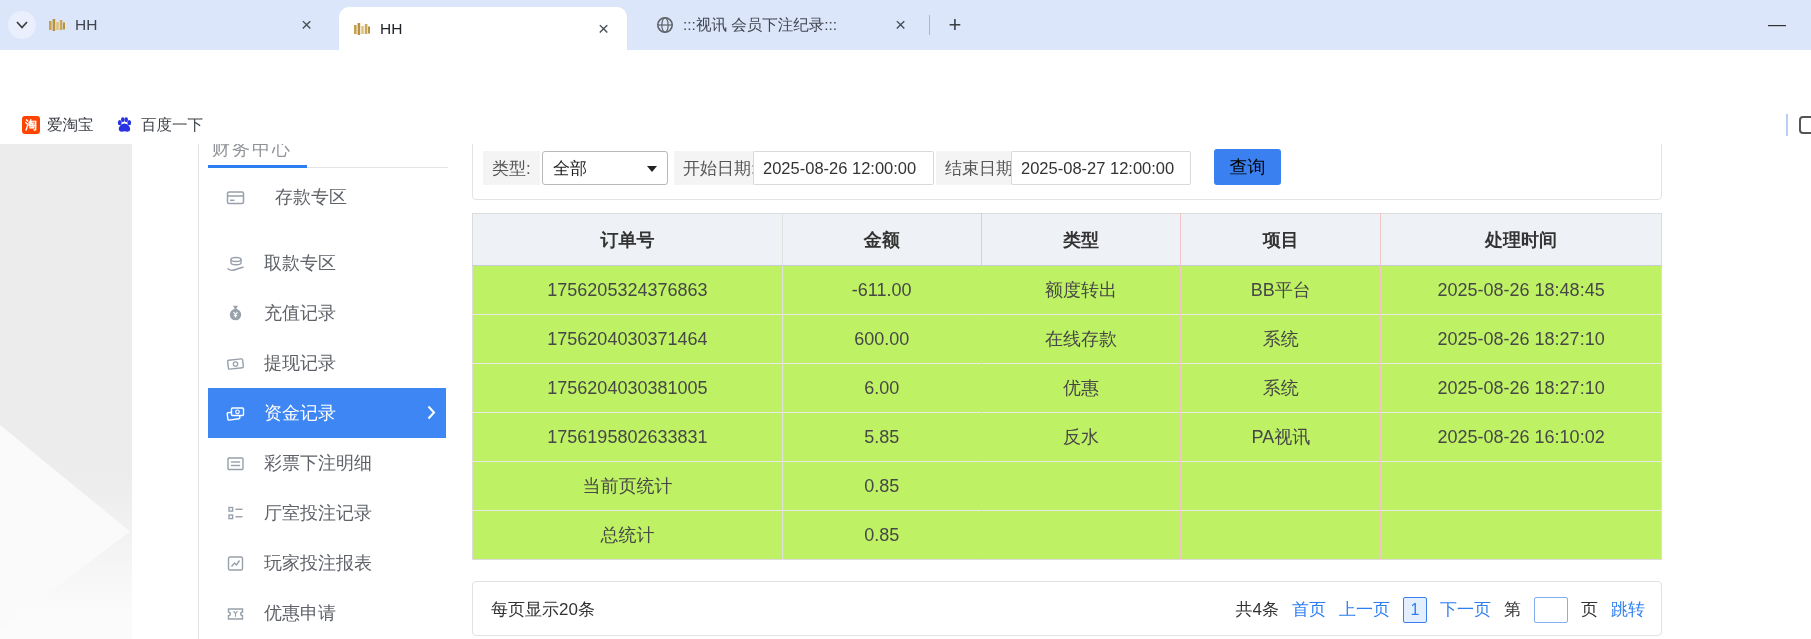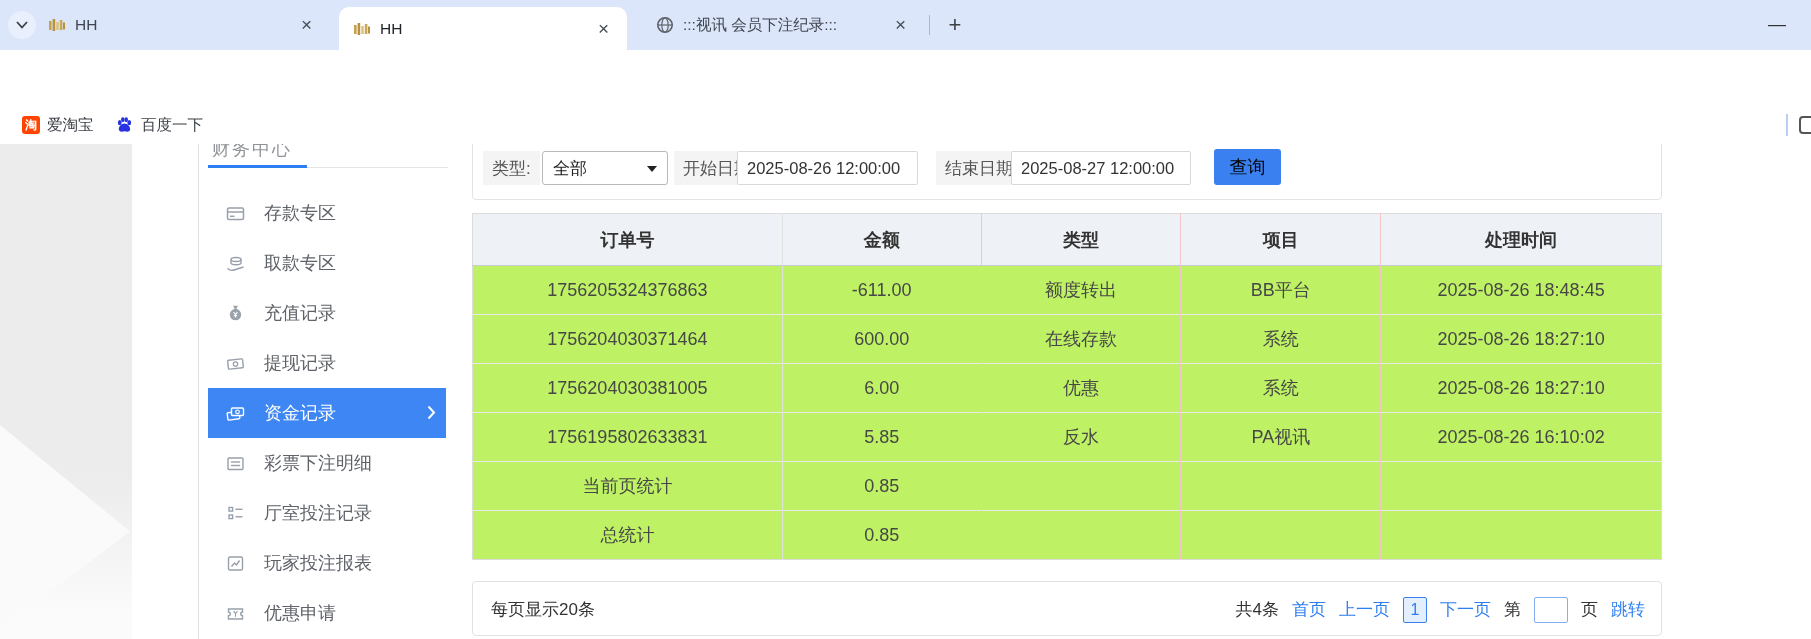--- a/index.html
+++ b/index.html
@@ -202,21 +202,21 @@
   <div class="page">
     <div class="left-strip">
       <div class="watermark-tri"></div>
     </div>
     <div class="sidebar-vline"></div>
 
     <div class="side-header">财务中心</div>
     <div class="side-grayline"></div>
     <div class="side-blueline"></div>
 
-    <div class="side-item" style="top:44px;">
+    <div class="side-item" style="top:28px;gap:11px;">
       <svg class="s-ico" viewBox="0 0 19 19">
         <rect x="1.5" y="4" width="16" height="11.5" rx="1.5" fill="none" stroke="#98a0ab" stroke-width="1.5"></rect>
         <line x1="1.5" y1="8" x2="17.5" y2="8" stroke="#98a0ab" stroke-width="1.5"></line>
         <line x1="4" y1="12.3" x2="8.5" y2="12.3" stroke="#98a0ab" stroke-width="1.5"></line>
       </svg>
       <span class="s-label">存款专区</span>
     </div>
 
     <div class="side-item" style="top:94px;">
       <svg class="s-ico" viewBox="0 0 19 19">
@@ -290,21 +290,21 @@
       <span class="s-label">优惠申请</span>
     </div>
 
     <div class="filter-box">
       <span class="chip" style="left:10px;">类型:</span>
       <div class="f-select">
         <span>全部</span>
         <span class="sel-arrow"></span>
       </div>
       <span class="chip" style="left:201px;">开始日期:</span>
-      <input class="f-input" style="left: 264px; width: 181px;" value="2025-08-26 12:00:00">
+      <input class="f-input" style="left: 280px; width: 181px;" value="2025-08-26 12:00:00">
       <span class="chip" style="left:463px;">结束日期:</span>
       <input class="f-input" style="left: 538px; width: 180px;" value="2025-08-27 12:00:00">
       <div class="search-btn">查询</div>
     </div>
 
     <table class="records">
       <colgroup>
           <col style="width:310px">
           <col style="width:199px">
           <col style="width:200px">

